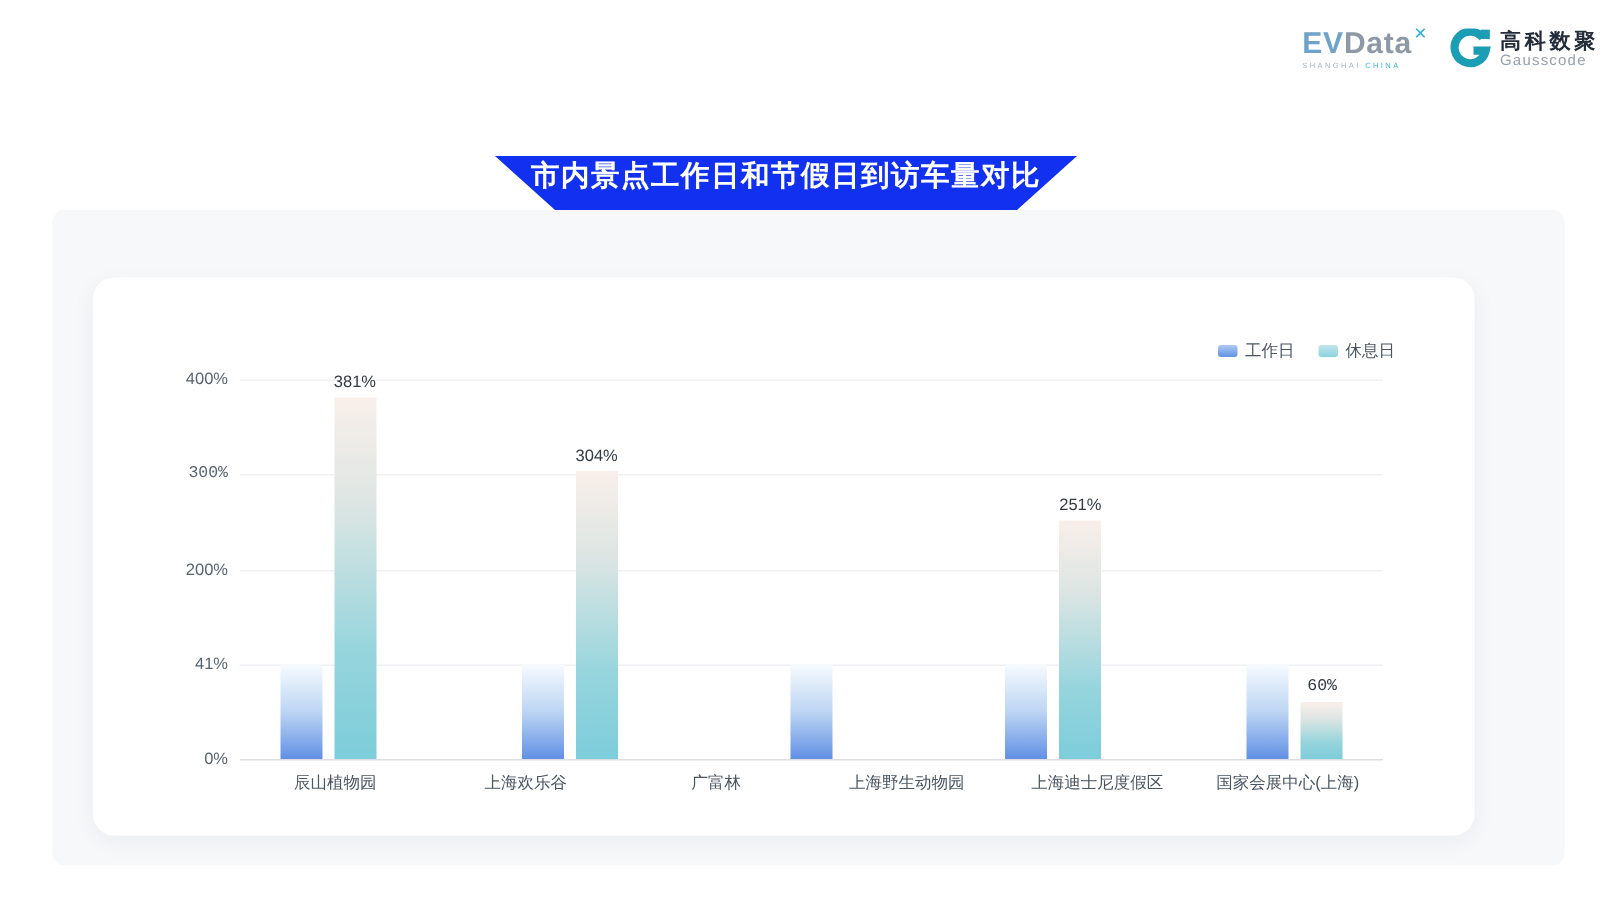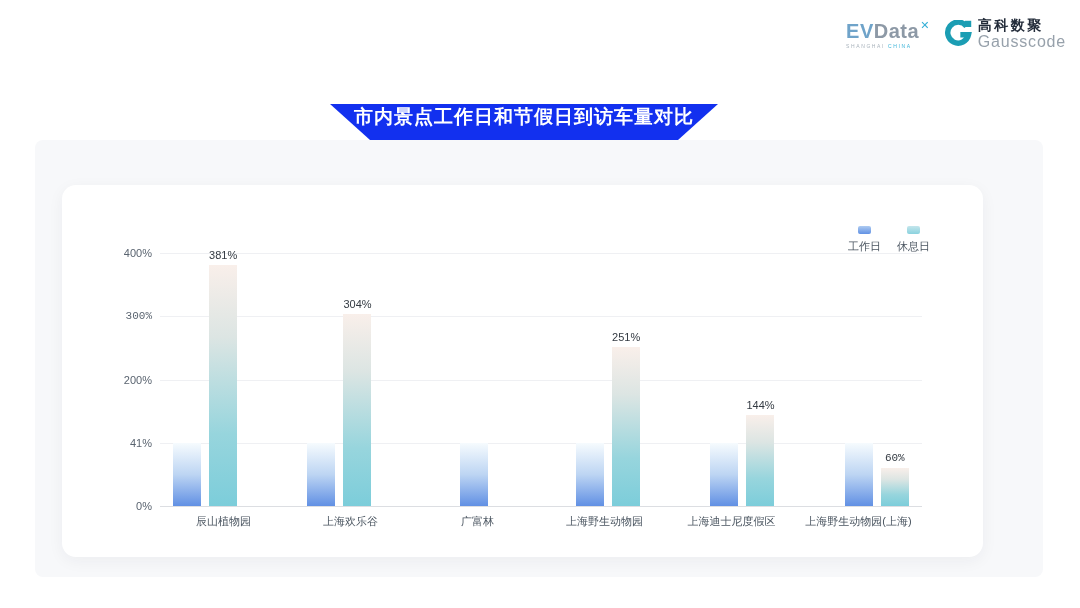--- a/index.html
+++ b/index.html
@@ -14,38 +14,38 @@
   .evdata .ev   { color:#6fa3c9; }
   .evdata .data { color:#8d99a6; }
   .evdata .supx { color:#35afd6; font-size:11px; font-weight:bold; vertical-align:9px; margin-left:1px; }
   .evdata .sub  { margin-top:3px; font-size:5px; letter-spacing:1.6px; }
   .evdata .sub .l { color:#a9b3bc; }
   .evdata .sub .r { color:#3db4d8; }
   .gauss { display:flex; align-items:center; gap:6px; }
   .gmark { width:28px; height:28px; }
   .gauss .txt { display:flex; flex-direction:column; line-height:1; }
   .gauss .cn { font-size:14px; font-weight:bold; color:#232c3a; letter-spacing:2.5px; }
-  .gauss .en { font-size:16px; color:#97a1ab; letter-spacing:0.8px; margin-top:2px; }
+  .gauss .en { font-size:10px; color:#97a1ab; letter-spacing:0.8px; margin-top:2px; }
 
   
   .banner { position:absolute; left:330px; top:104px; width:388px; height:36px;
             background:#1230ef;
             clip-path:polygon(0 0, 100% 0, calc(100% - 40px) 100%, 40px 100%);
             display:flex; justify-content:center; }
   .banner span { color:#ffffff; font-size:19px; font-weight:bold; letter-spacing:1px; }
 
   
   .panel { position:absolute; left:35px; top:140px; width:1008px; height:437px;
            background:#f7f8fa; border-radius:8px; }
   .card  { position:absolute; left:27px; top:45px; width:921px; height:372px;
            background:#ffffff; border-radius:14px; box-shadow:0 4px 16px rgba(30,40,60,0.05); }
 
   
   .legend { position:absolute; top:41px; right:53px; display:flex; align-items:center; gap:16px; }
-  .legend .item { display:flex; align-items:center; gap:5px; cursor:pointer;flex-direction:column; }
+  .legend .item { display:flex; align-items:center; gap:5px; cursor:pointer; }
   .legend .sw { width:13px; height:8px; border-radius:2px; }
   .legend .sw.s0 { background:linear-gradient(180deg,#aecbf1 0%,#6191e4 100%); }
   .legend .sw.s1 { background:linear-gradient(180deg,#c4e6ec 0%,#8ad2de 100%); }
   .legend .lbl { font-size:11px; color:#4a5560; }
 
   
   .yaxis { position:absolute; left:30px; top:68px; width:60px; height:253px; }
   .ytick { position:absolute; right:0; width:100%; text-align:right; font-size:11px; color:#5a6470; }
   .plot  { position:absolute; left:98px; right:61px; top:68px; height:253px; }
   .gridline { position:absolute; left:0; right:0; height:1px; background:#eff0f3; }
@@ -130,37 +130,31 @@
               <div class="bar s0" style="height: 25%;"></div>
             </div>
             <div class="group">
               <div class="bar s0" style="height: 25%;"></div>
               <div class="bar s1" style="height: 62.75%;">
                 <div class="vlabel">251%</div>
               </div>
             </div>
             <div class="group">
               <div class="bar s0" style="height: 25%;"></div>
-              <div class="bar s1" style="height: 36%;">
-                <div class="vlabel">144%</div>
-              </div>
-            </div>
-            <div class="group">
-              <div class="bar s0" style="height: 25%;"></div>
               <div class="bar s1" style="height: 15%; font-family: Liberation Mono, monospace;">
                 <div class="vlabel">60%</div>
               </div>
             </div>
           </div>
         </div>
       <div class="cats">
           <div class="cat">辰山植物园</div>
           <div class="cat">上海欢乐谷</div>
           <div class="cat">广富林</div>
           <div class="cat">上海野生动物园</div>
           <div class="cat">上海迪士尼度假区</div>
-          <div class="cat">上海野生动物园(上海)</div>
+          <div class="cat">国家会展中心(上海)</div>
         </div>
 
     </div>
   </div>
 
 </div>
 
 </body></html>

